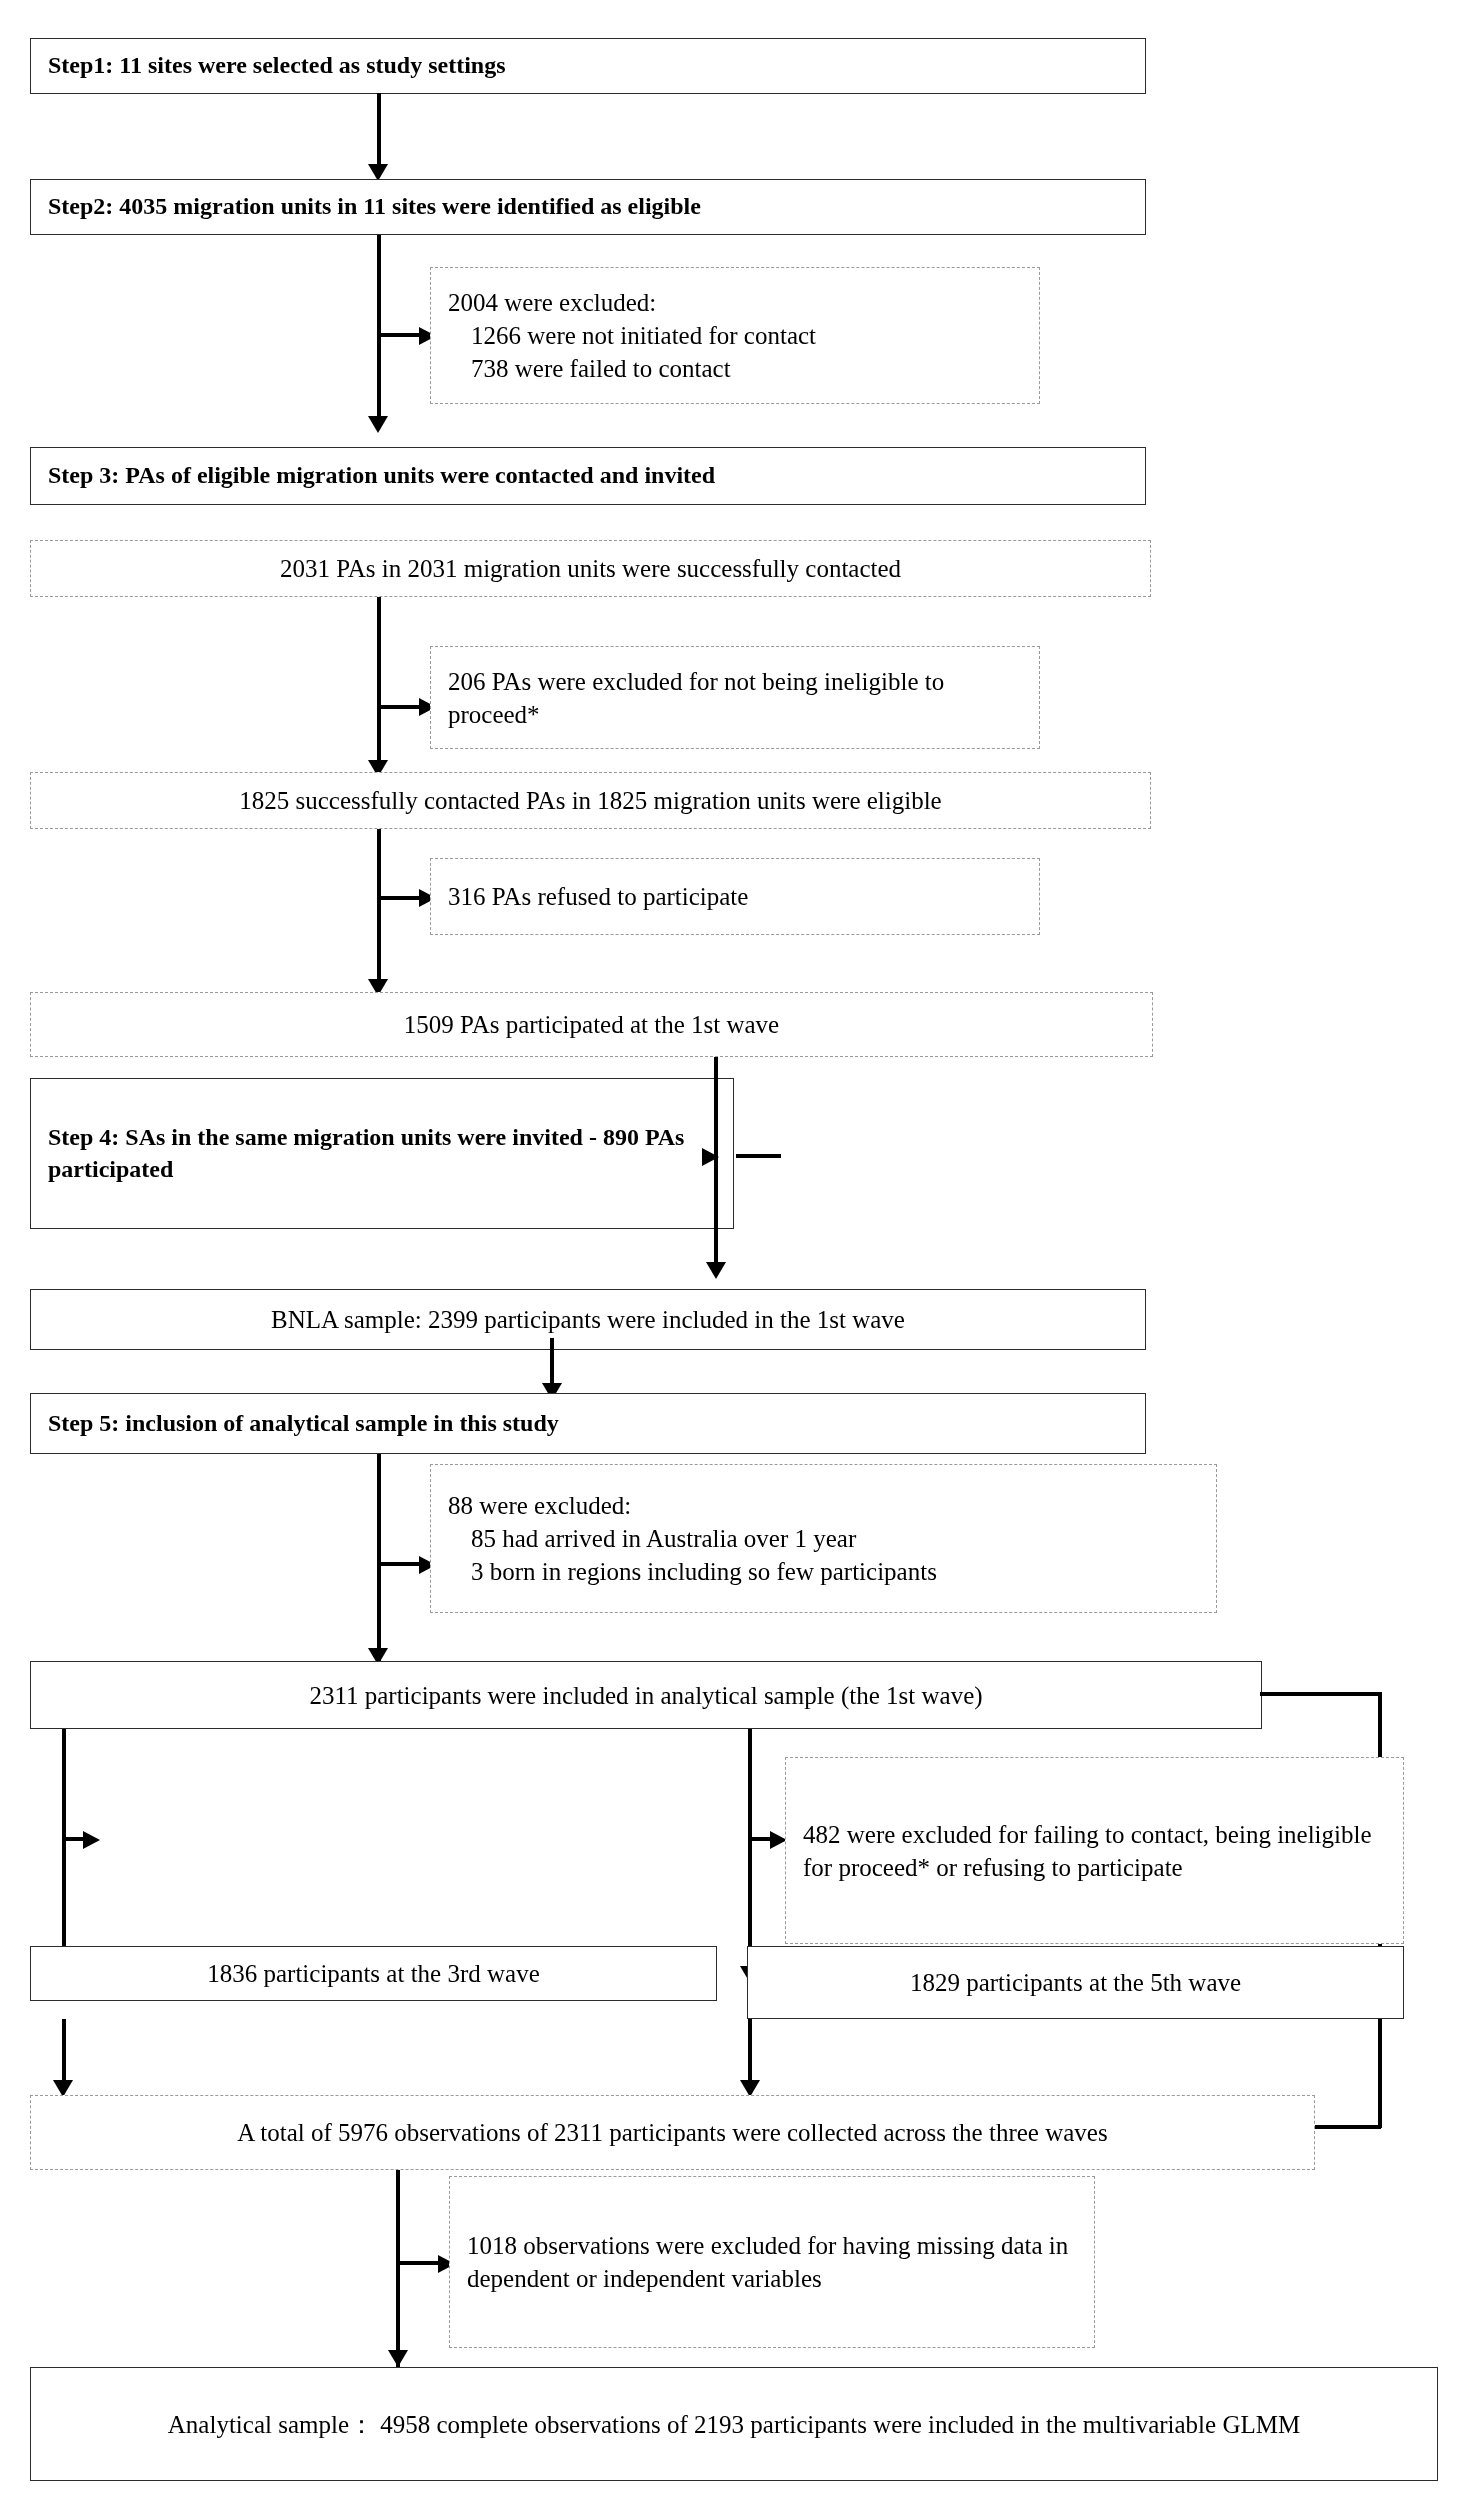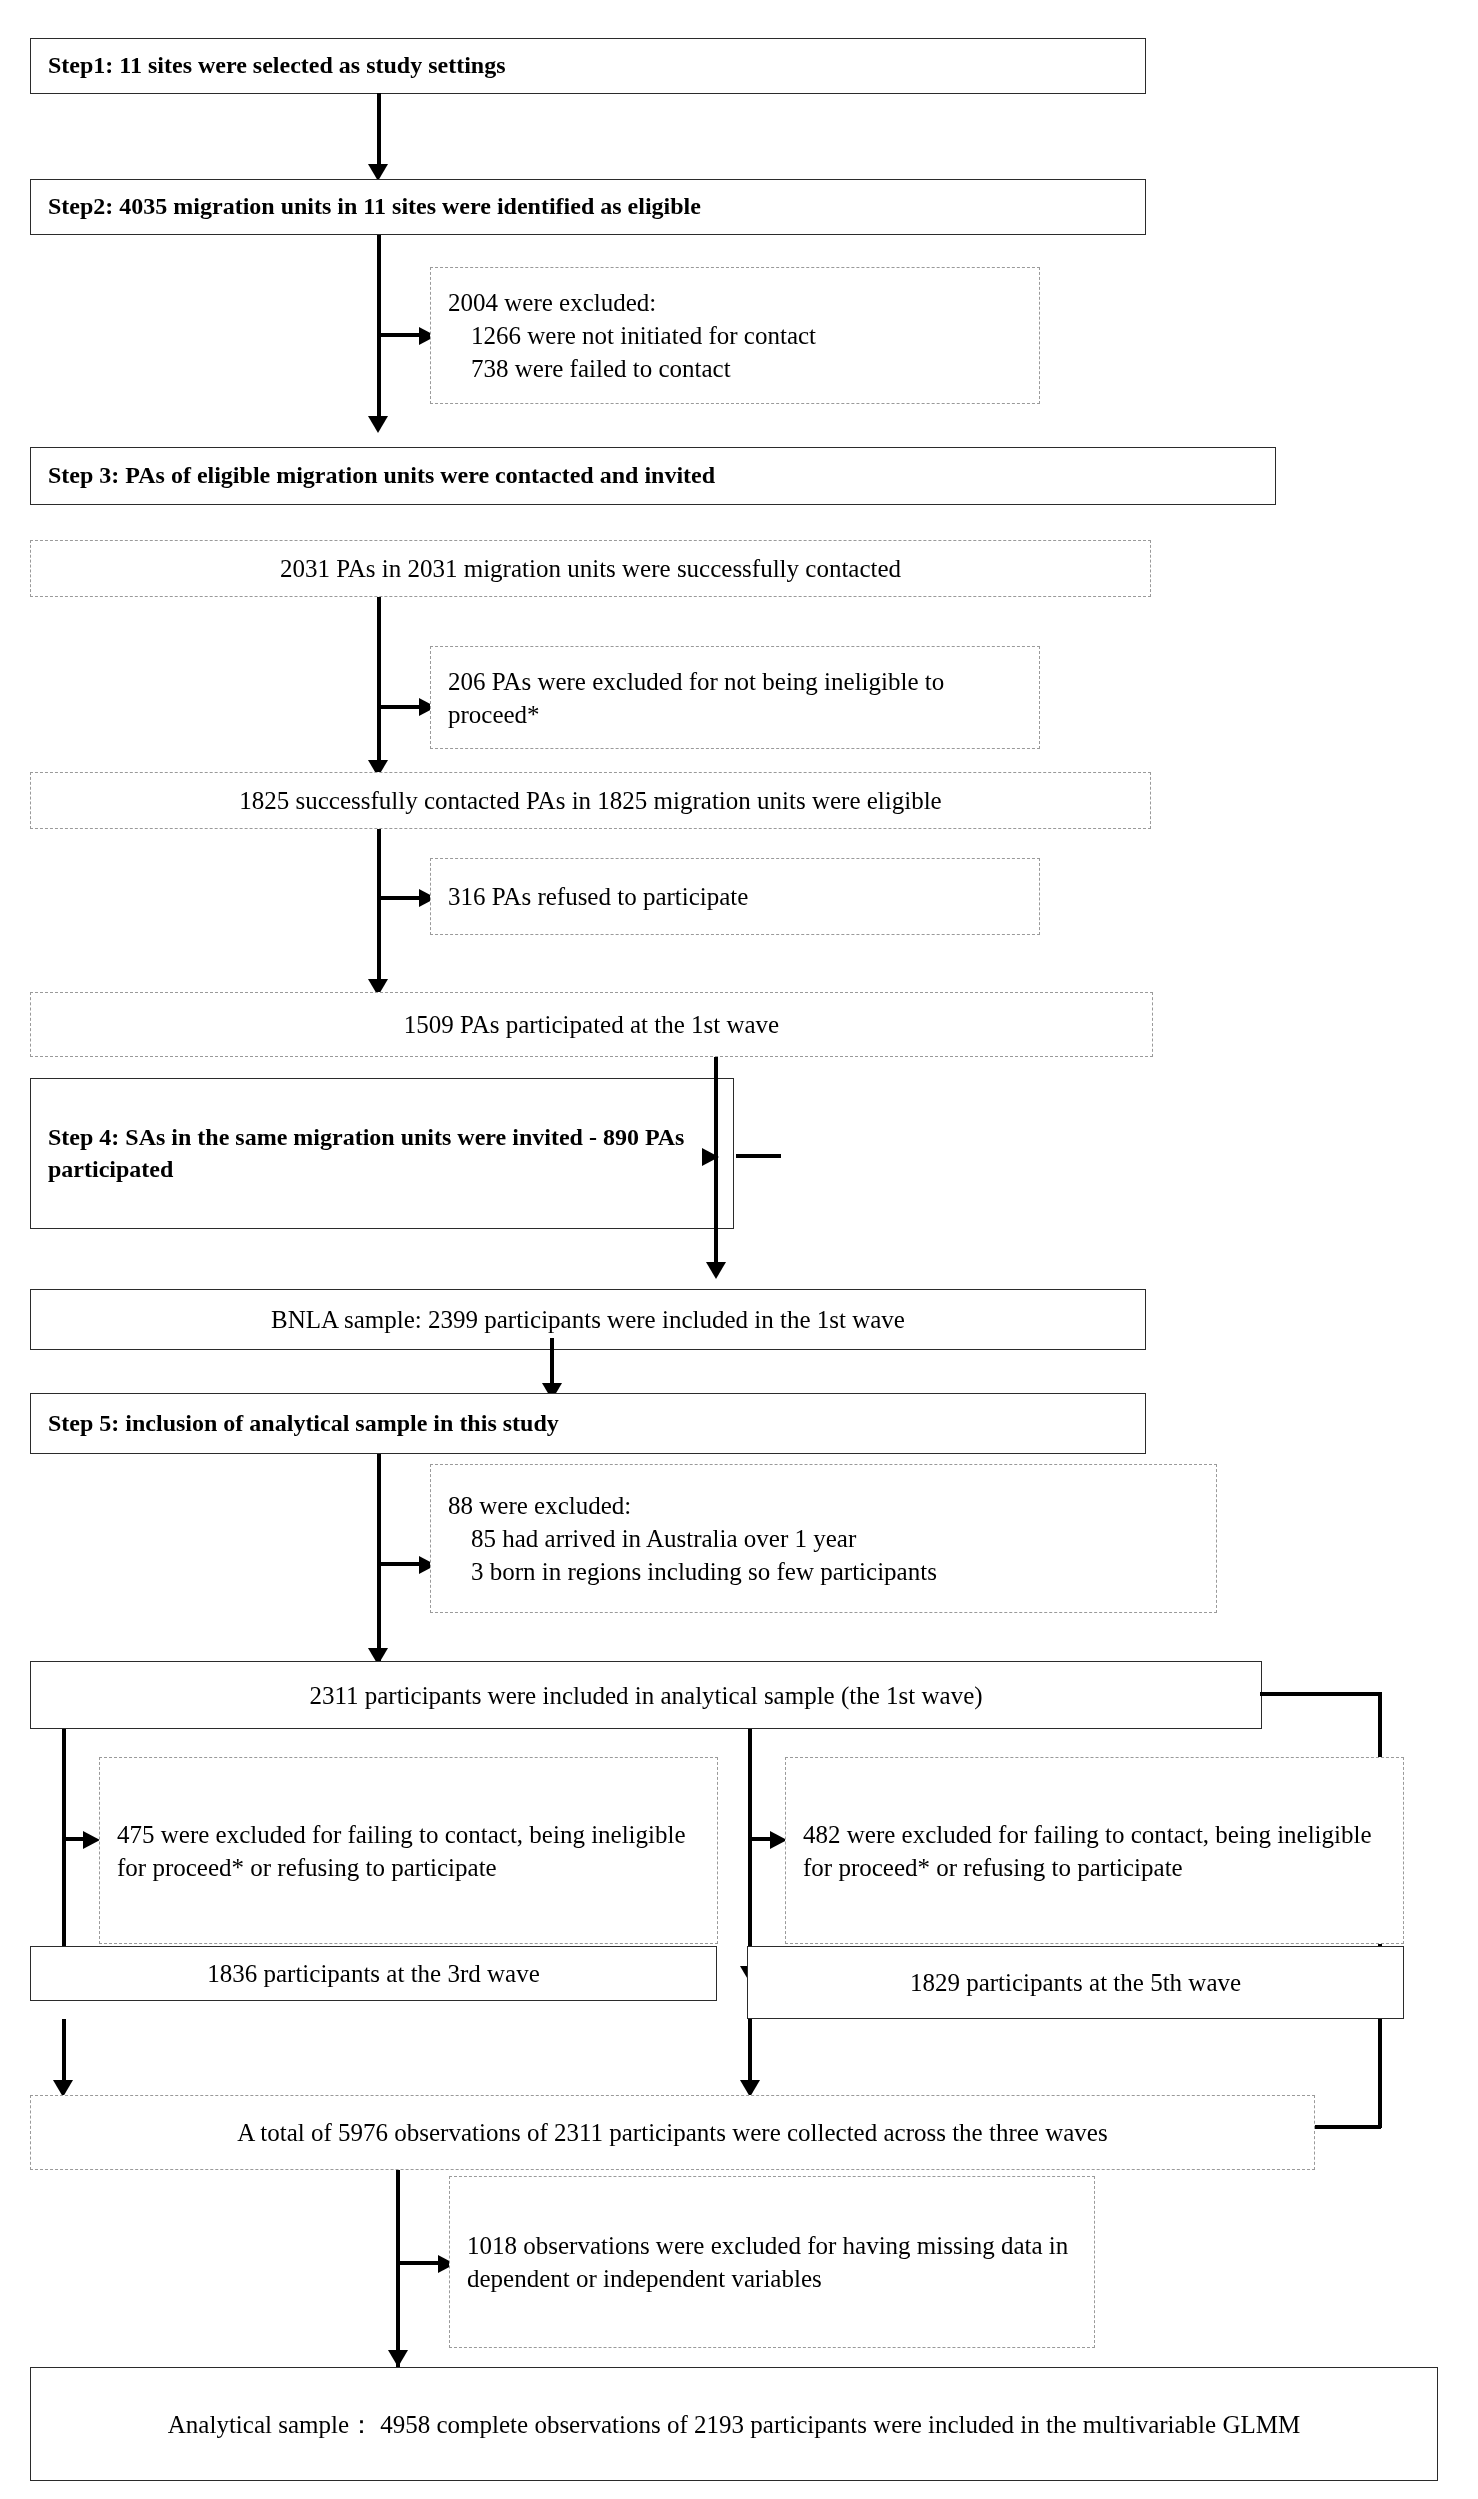--- a/index.html
+++ b/index.html
@@ -56,21 +56,21 @@
   <div class="arrow-r" style="left:419px;top:327px;"></div>
 
   <div class="box dashed" style="left:430px;top:267px;width:610px;height:137px;">
     <div class="txt pad-l fs2">
       <span>2004 were excluded:</span>
       <span class="ind">1266 were not initiated for contact</span>
       <span class="ind">738 were failed to contact</span>
     </div>
   </div>
 
-  <div class="box solid" style="left:30px;top:447px;width:1246px;height:58px;justify-content:center;">
+  <div class="box solid" style="left:30px;top:447px;width:1116px;height:58px;justify-content:center;">
     <div class="txt pad-l b fs">Step 3: PAs of eligible migration units were contacted and invited</div>
   </div>
 
   <div class="box dashed" style="left:30px;top:540px;width:1121px;height:57px;">
     <div class="txt ctr fs2">2031 PAs in 2031 migration units were successfully contacted</div>
   </div>
 
   <div class="vline" style="left:377px;top:597px;height:174px;"></div>
   <div class="arrow-d" style="left:368px;top:760px;"></div>
   <div class="hline" style="left:379px;top:705px;width:50px;"></div>
@@ -143,23 +143,20 @@
   <div class="vline" style="left:62px;top:1729px;height:250px;"></div>
   <div class="arrow-d" style="left:53px;top:1966px;"></div>
   <div class="hline" style="left:63px;top:1837px;width:30px;"></div>
   <div class="arrow-r" style="left:83px;top:1831px;"></div>
 
   <div class="vline" style="left:748px;top:1729px;height:250px;"></div>
   <div class="arrow-d" style="left:740px;top:1966px;"></div>
   <div class="hline" style="left:750px;top:1837px;width:30px;"></div>
   <div class="arrow-r" style="left:770px;top:1831px;"></div>
 
-  <div class="box dashed" style="left:99px;top:1757px;width:619px;height:187px;">
-    <div class="txt pad-l fs2">475  were excluded for failing to contact,  being ineligible for proceed* or refusing to participate</div>
-  </div>
   <div class="box dashed" style="left:785px;top:1757px;width:619px;height:187px;">
     <div class="txt pad-l fs2">482 were excluded for failing to contact,  being ineligible for proceed* or refusing to participate</div>
   </div>
 
   <div class="box solid" style="left:30px;top:1946px;width:687px;height:55px;">
     <div class="txt ctr fs2">1836 participants at the 3rd wave</div>
   </div>
   <div class="box solid" style="left:747px;top:1946px;width:657px;height:73px;">
     <div class="txt ctr fs2">1829 participants at the 5th wave</div>
   </div>

